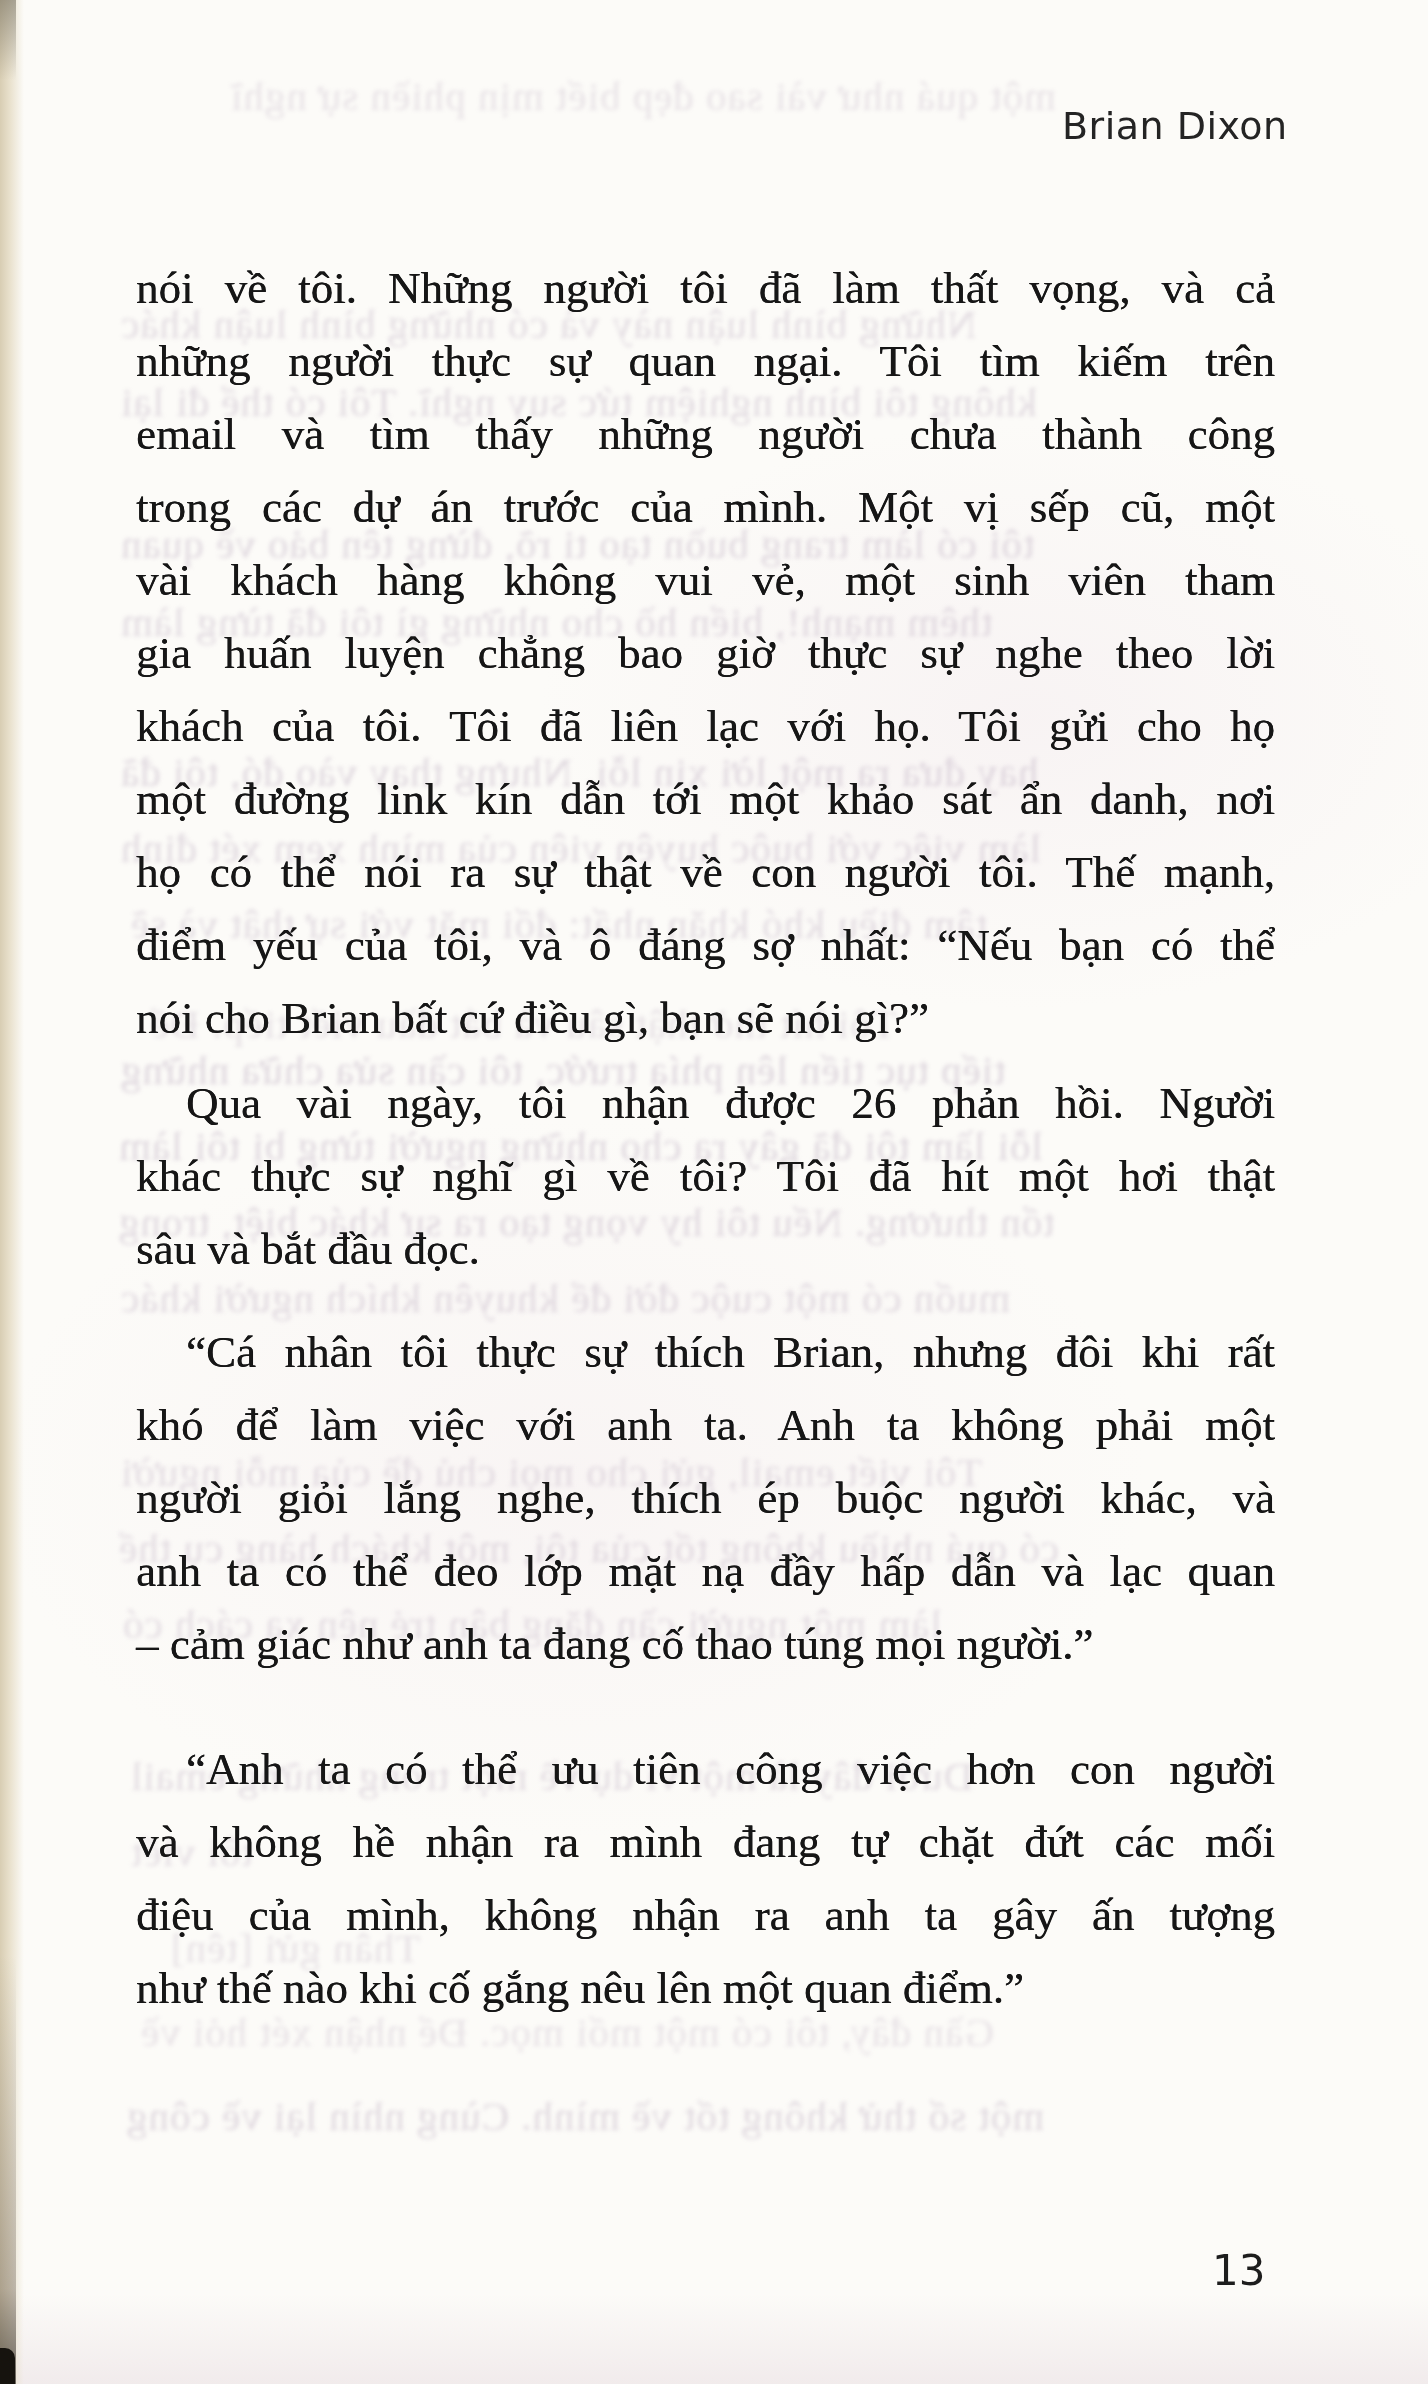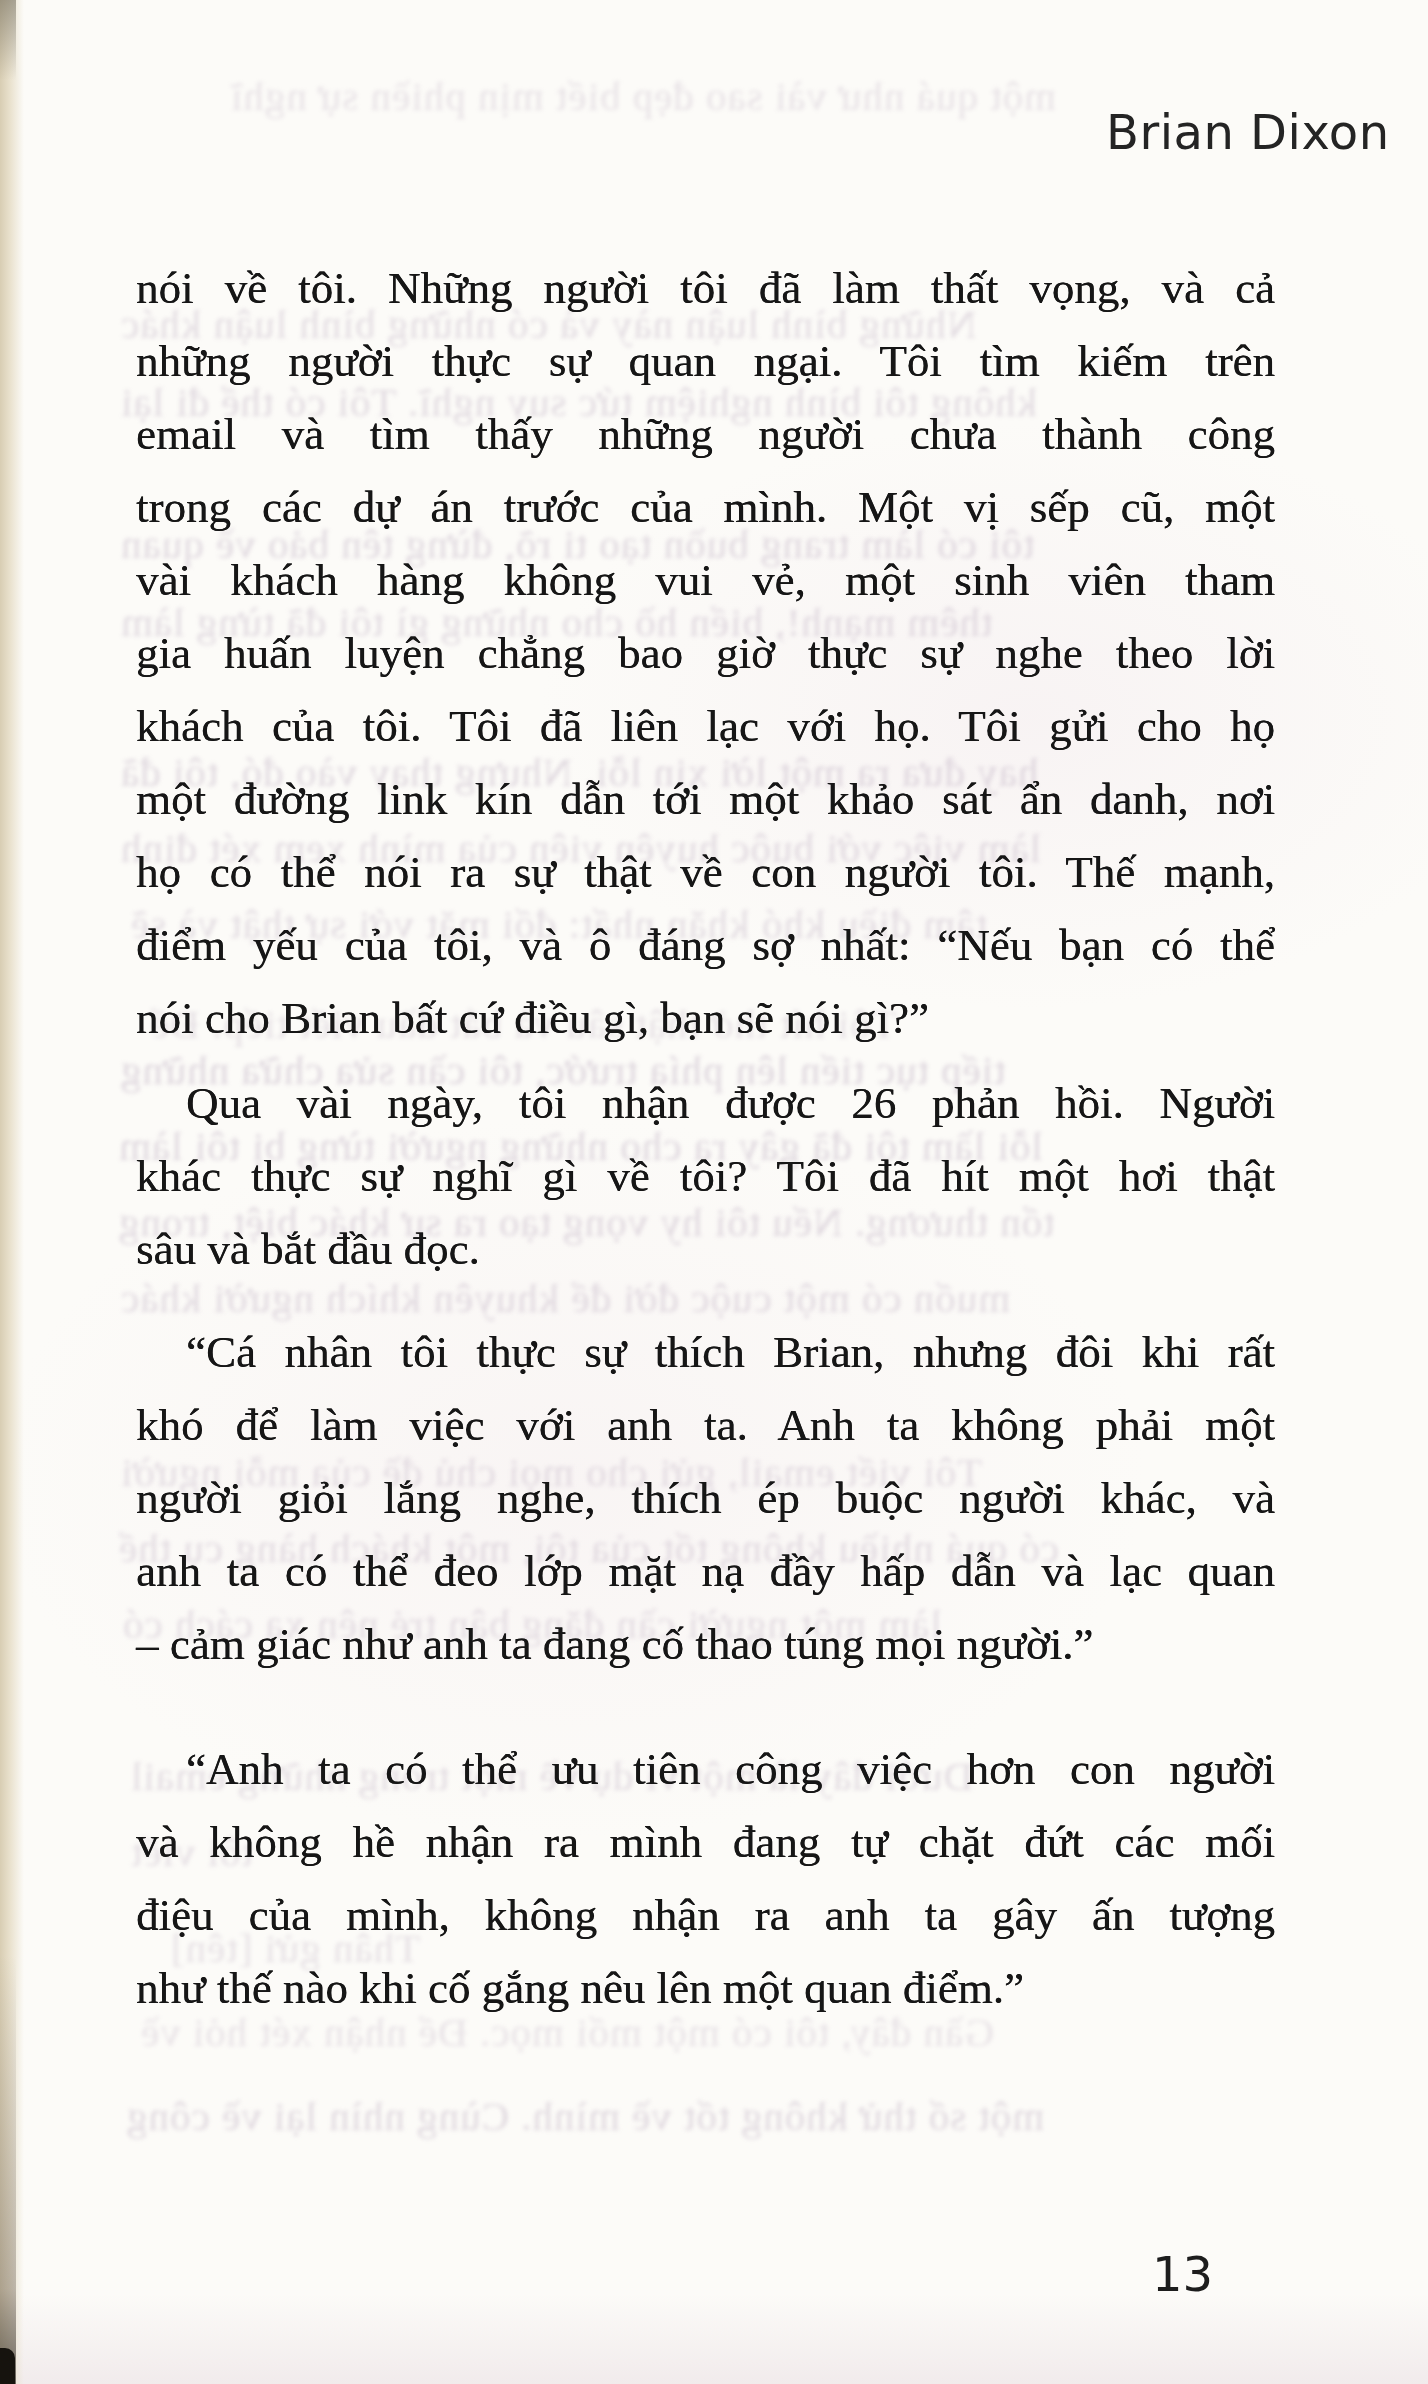--- a/index.html
+++ b/index.html
@@ -26,21 +26,21 @@
       rgba(108,102,86,0.55) 0px, rgba(108,102,86,0) 80px,
       rgba(108,102,86,0) 82%, rgba(92,80,70,0.35) 96%, rgba(40,34,28,0.65) 100%);
   }
   .corner-blob-bottom {
     position:absolute; left:0; bottom:0; width:15px; height:36px;
     background:#16130e; border-radius:0 10px 0 0;
   }
   .author {
     position:absolute; top:104px; left:1062px;
     font-family:"DejaVu Sans","Liberation Sans",sans-serif;
-    font-size:48px; color:#242424; letter-spacing:0.5px;margin-left:44px;
+    font-size:38px; color:#242424; letter-spacing:0.5px;
   }
   .body-text {
     position:absolute; top:240px; left:124px; width:1163px;
     font-size:45px; line-height:73px; color:#161616;
     text-shadow:0.35px 0 0 currentColor;
   }
   .para { margin:12px; }
   .body-text .para:nth-child(2) { margin-top:12px; }
   .body-text .para:nth-child(3) { margin-top:30px; }
   .body-text .para:nth-child(4) { margin-top:52px; }
@@ -52,23 +52,23 @@
   .bleed {
     position:absolute;
     transform:scaleX(-1);
     filter:blur(2.3px);
     color:#b7a7bb;
     font-size:41px;
     white-space:nowrap;
     letter-spacing:1px;
   }
   .page-number {
-    position:absolute; top:2246px; left:1152px;
+    position:absolute; top:2246px; left:1212px;
     font-family:"DejaVu Sans","Liberation Sans",sans-serif;
-    font-size:48px; color:#1d1d1d;
+    font-size:42px; color:#1d1d1d;
   }
 </style>
 </head>
 <body>
 
 <div class="page">
 
   <div class="edge-left"></div>
   <div class="corner-blob-bottom"></div>
 

